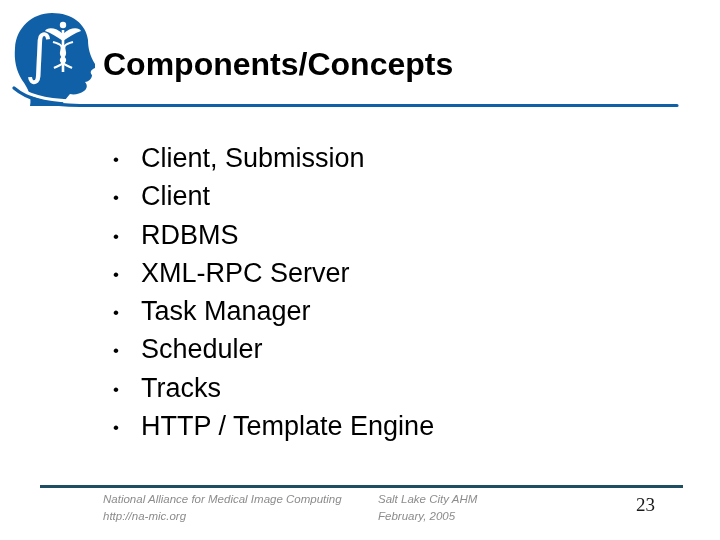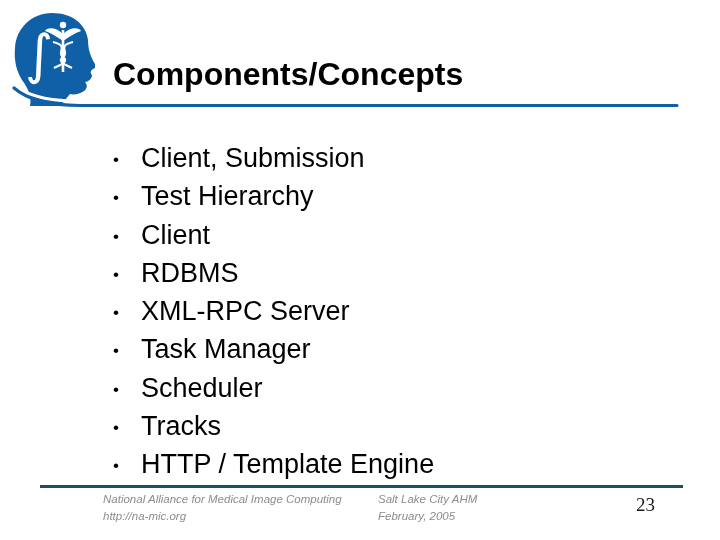--- a/index.html
+++ b/index.html
@@ -9,21 +9,21 @@
   }
   .header-art { position:absolute; left:0; top:0; width:720px; height:130px; }
   .logo-fill   { fill: var(--logo-blue); }
   .white-stroke{ stroke:#ffffff; stroke-width:3; fill:none; stroke-linecap:round; }
   .blue-stroke { stroke: var(--logo-blue); stroke-width:3.2; fill:none; stroke-linecap:round; }
   .logo-glyph  { fill:#ffffff; font-family:"DejaVu Sans", sans-serif; font-style:italic; }
   .cad-fill    { fill:#ffffff; }
   .cad-stroke  { stroke:#ffffff; fill:none; }
 
   .slide-title {
-    position:absolute; left:103px; top:46px; margin:10px;
+    position:absolute; left:103px; top:46px; margin:0;
     font-size:32px; font-weight:700; color:#000000;
     white-space:nowrap; letter-spacing:0;
   }
 
   .bullet-list {
     position:absolute; left:104px; top:131px; margin:9px; padding:0;
     list-style:none;
   }
   .bullet-item { font-size:27px; line-height:37.3px; color:#000000; white-space:nowrap; }
   .bullet-marker { display:inline-block; width:28px; font-size:17px; vertical-align:2px; }
@@ -68,21 +68,20 @@
       <path class="cad-fill" d="M63,34 C70,27 79,27 81,31 C75,33 69,37 63,41 Z"></path>
       <path class="cad-stroke" stroke-width="2.2" d="M53,42 C70,46 56,52 63,57 C70,62 58,66 54,68"></path>
       <path class="cad-stroke" stroke-width="2.2" d="M73,42 C56,46 70,52 63,57 C56,62 68,66 72,68"></path>
     </g>
   </svg>
 
   <h1 class="slide-title">Components/Concepts</h1>
 
   <ul class="bullet-list">
     <li class="bullet-item"><span class="bullet-marker">•</span><span>Client, Submission</span></li>
-    <li class="bullet-item"><span class="bullet-marker">•</span><span>Test Hierarchy</span></li>
     <li class="bullet-item"><span class="bullet-marker">•</span><span>Client</span></li>
     <li class="bullet-item"><span class="bullet-marker">•</span><span>RDBMS</span></li>
     <li class="bullet-item"><span class="bullet-marker">•</span><span>XML-RPC Server</span></li>
     <li class="bullet-item"><span class="bullet-marker">•</span><span>Task Manager</span></li>
     <li class="bullet-item"><span class="bullet-marker">•</span><span>Scheduler</span></li>
     <li class="bullet-item"><span class="bullet-marker">•</span><span>Tracks</span></li>
     <li class="bullet-item"><span class="bullet-marker">•</span><span>HTTP / Template Engine</span></li>
   </ul>
 
   <div class="footer-rule"></div>

